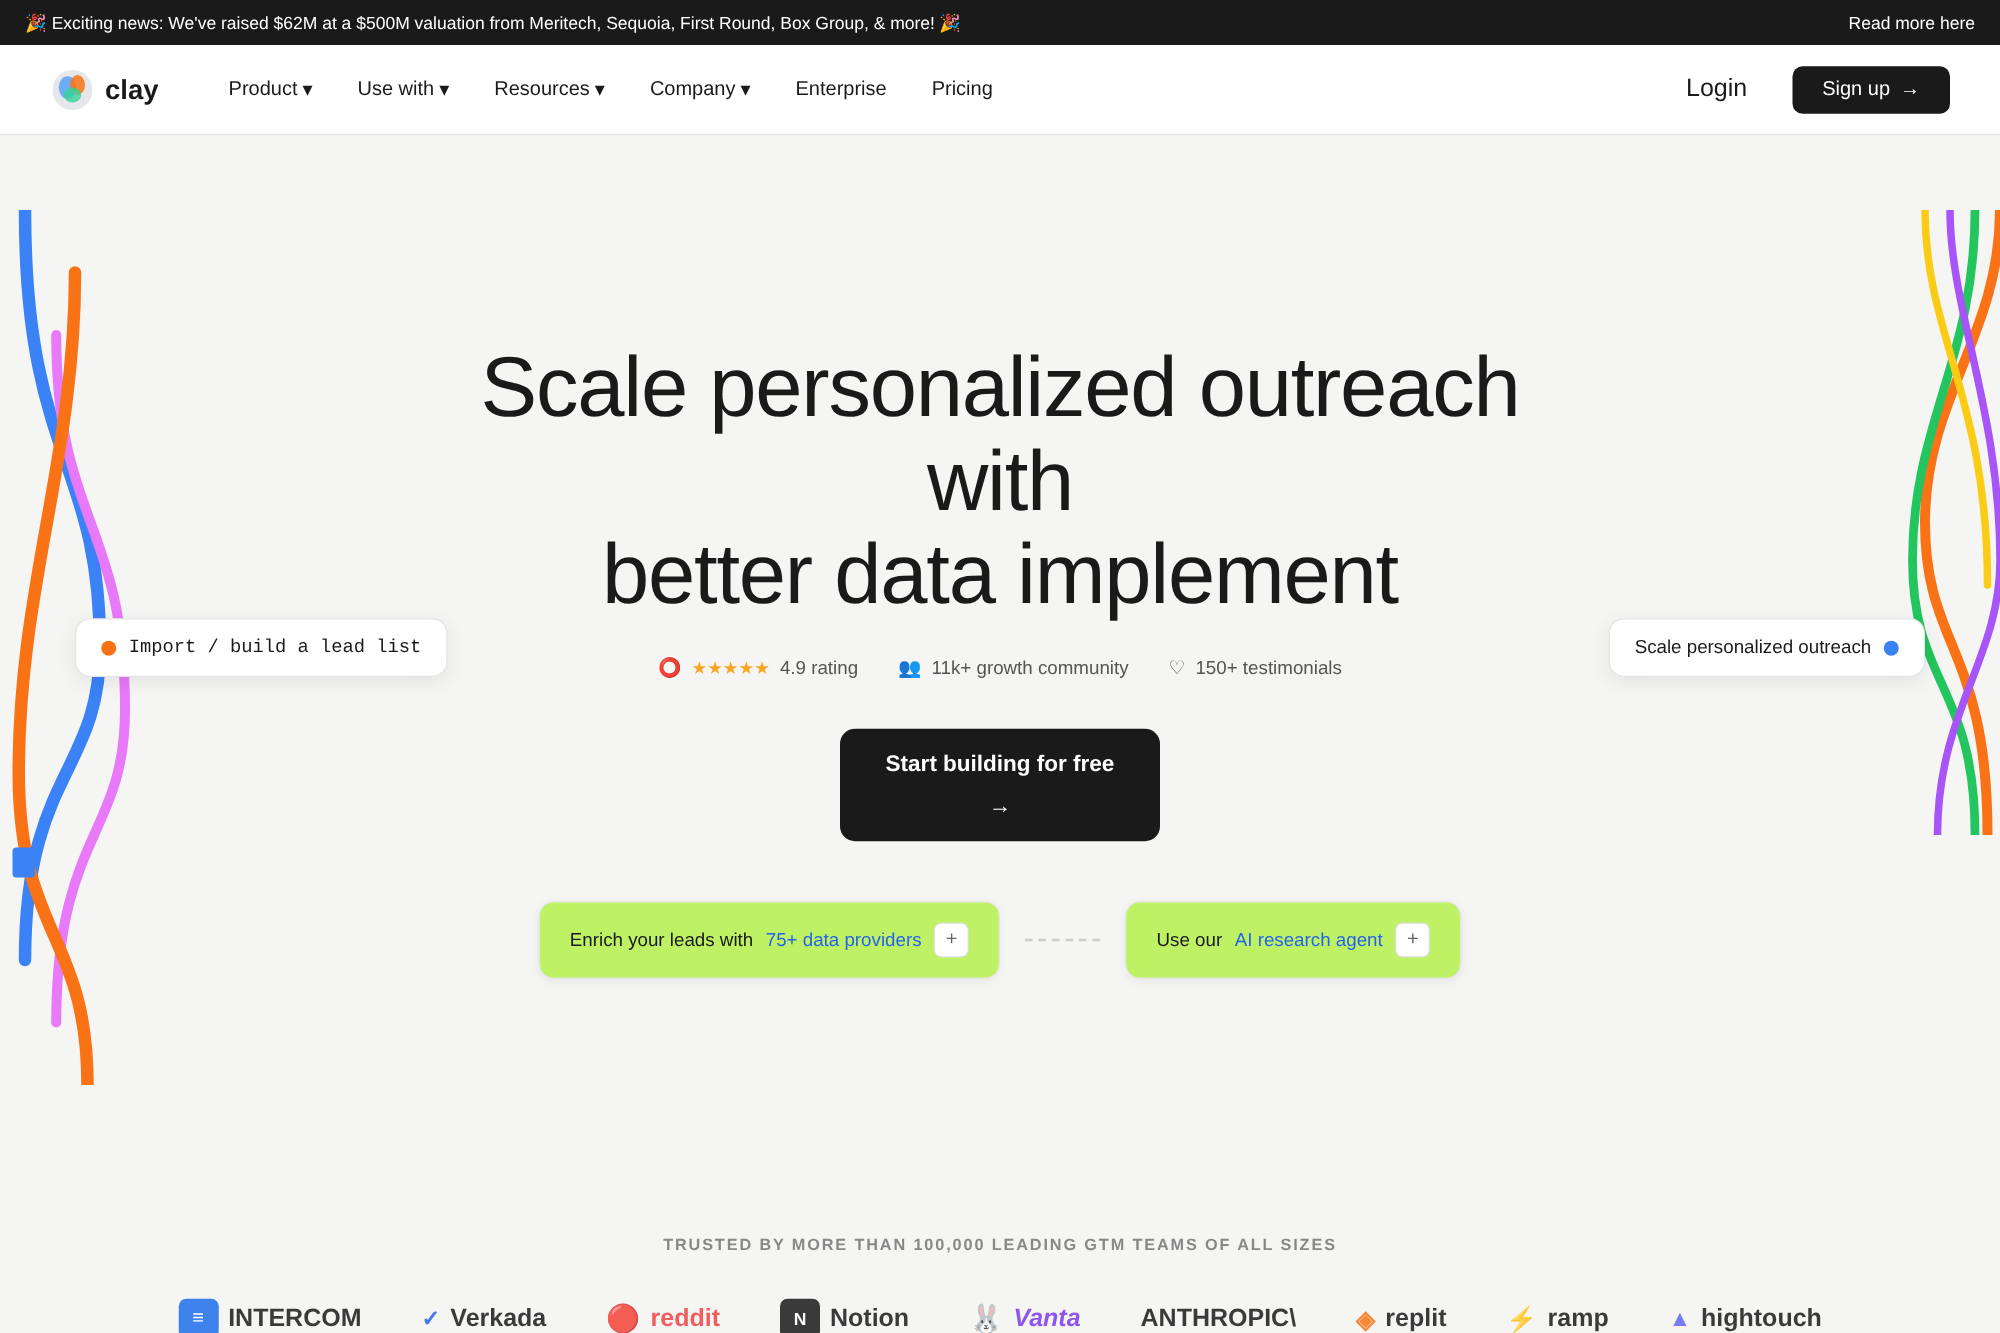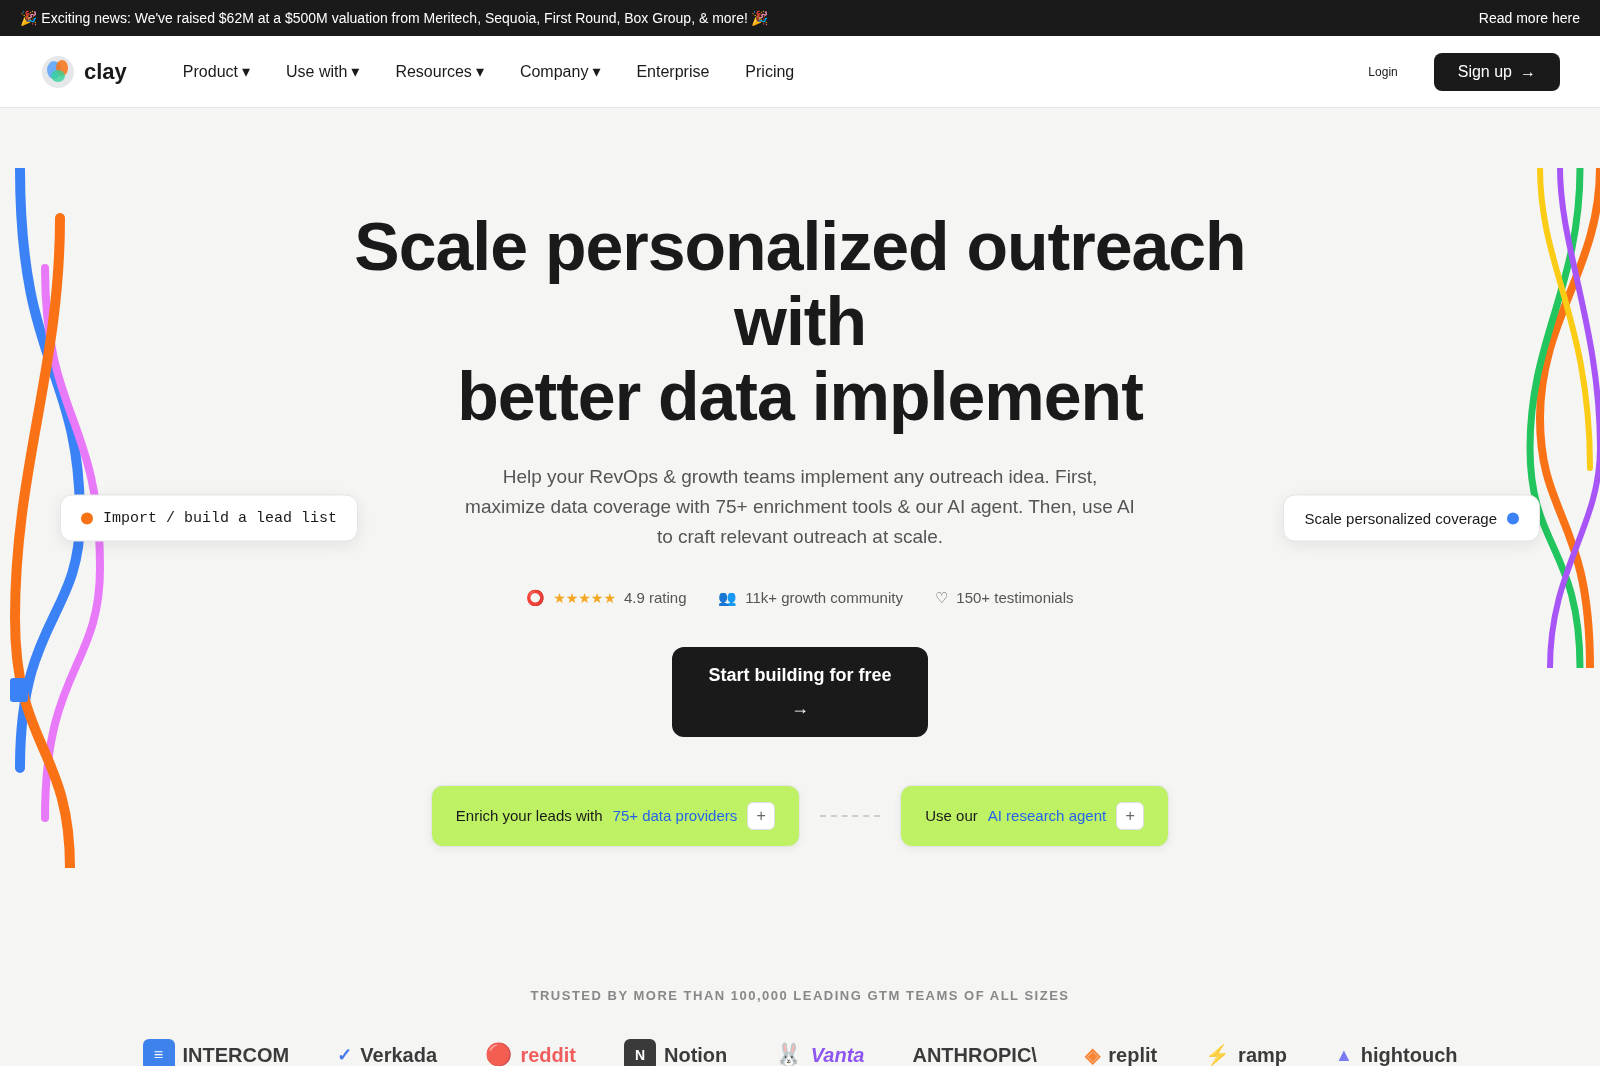--- a/index.html
+++ b/index.html
@@ -66,21 +66,21 @@
       border-radius: 8px;
       transition: background 0.15s;
     }
     .nav-actions {
       display: flex;
       align-items: center;
       gap: 16px;
     }
     .btn-login {
       padding: 10px 20px;
-      font-size: 12px;
+      font-size: 20px;
       color: #1a1a1a;
       background: none;
       border: none;
       cursor: pointer;
       border-radius: 8px;
     }
     .btn-signup {
       padding: 10px 24px;
       font-size: 16px;
       color: #fff;
@@ -121,21 +121,21 @@
       position: absolute;
       right: 0;
       top: 60px;
       width: 80px;
       height: 500px;
       pointer-events: none;
     }
 
     .hero-title {
       font-size: 68px;
-      font-weight: 700;
+      font-weight: 400;
       line-height: 1.1;
       color: #1a1a1a;
       max-width: 900px;
       margin-bottom: 28px;
       letter-spacing: -1px;
     }
     .hero-subtitle {
       font-size: 19px;
       color: #555;
       max-width: 680px;
@@ -381,30 +381,29 @@
     <path d="M 40 0 C 40 80, 80 160, 80 280 C 80 360, 30 400, 30 500" stroke="#a855f7" stroke-width="6" fill="none" stroke-linecap="round"></path>
     <path d="M 20 0 C 20 100, 70 150, 70 300" stroke="#facc15" stroke-width="6" fill="none" stroke-linecap="round"></path>
   </svg>
 
   <div class="float-card-left">
     <div class="card-dot"></div>
     <span>Import / build a lead list</span>
   </div>
 
   <div class="float-card-right">
-    <span>Scale personalized coverage</span>
+    <span>Scale personalized outreach</span>
     <div class="card-dot card-dot-blue"></div>
   </div>
 
   <h1 class="hero-title">
     <span>Scale personalized outreach with</span><br>
     <span>better data implement</span>
   </h1>
 
-  <p class="hero-subtitle">Help your RevOps &amp; growth teams implement any outreach idea. First, maximize data coverage with 75+ enrichment tools &amp; our AI agent. Then, use AI to craft relevant outreach at scale.</p>
 
   <div class="hero-stats">
     <div class="stat-item">
       <span>⭕</span>
       <span class="stars">★★★★★</span>
       <span>4.9 rating</span>
     </div>
     <div class="stat-item">
       <span>👥</span>
       <span>11k+ growth community</span>

